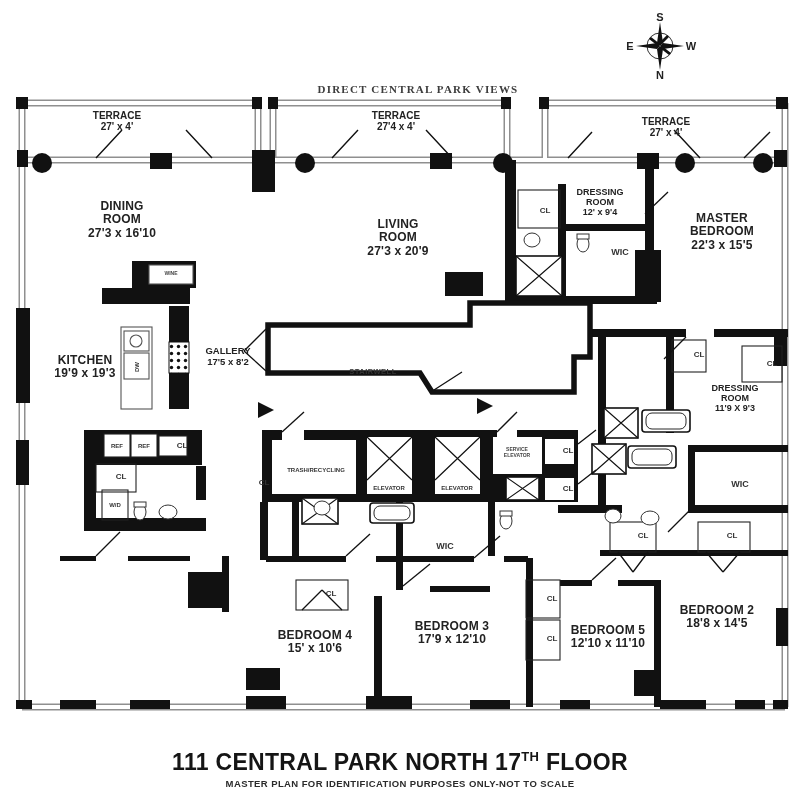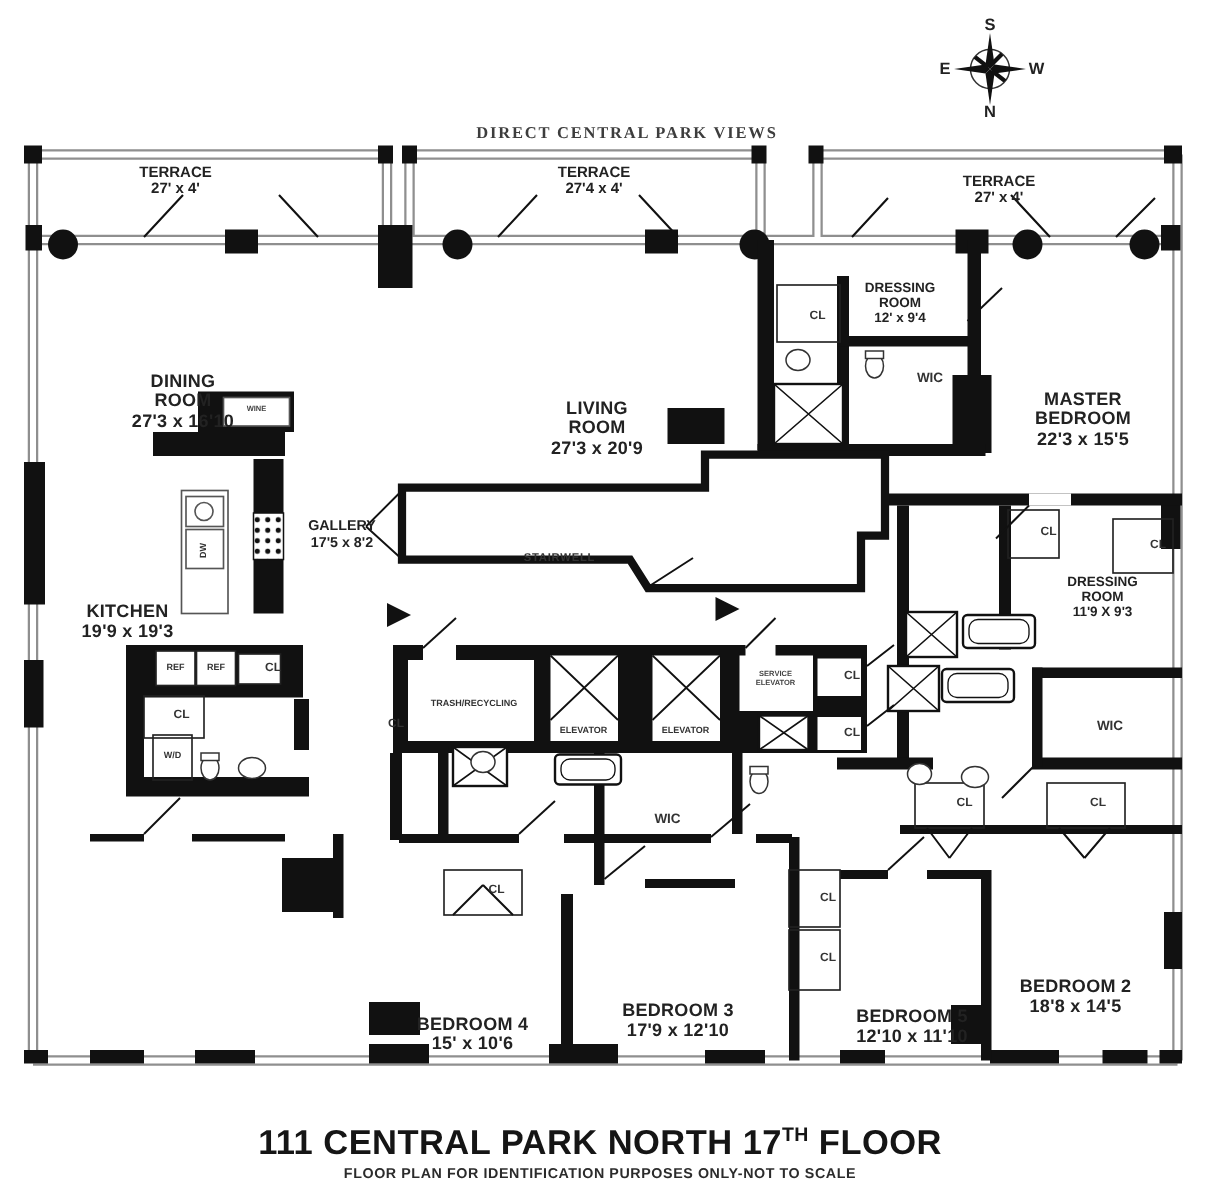--- a/index.html
+++ b/index.html
@@ -2,21 +2,21 @@
 <html><head>
 <meta charset="utf-8">
 <style>
   html,body{margin:0;padding:0;background:#ffffff;}
   #canvas{position:relative;width:803px;height:800px;background:#ffffff;overflow:hidden;
           font-family:"Liberation Sans", sans-serif;}
   svg{position:absolute;left:0;top:0;}
   .lbl{position:absolute;transform:translate(-50%,-50%);text-align:center;
        font-weight:bold;color:#222;line-height:1.12;white-space:nowrap;}
   .lbl .ln{display:block;}
-  .room{font-size:12px;letter-spacing:.2px;margin-top:48px;}
+  .room{font-size:12px;letter-spacing:.2px;}
   .terr{font-size:10px;}
   .tag{font-size:8px;color:#333;padding-left:18px;}
   .tiny{font-size:6px;color:#333;}
   .micro{font-size:5px;color:#444;letter-spacing:0;}
   .wic{font-size:9px;color:#333;}
   .stair{font-size:7.5px;font-weight:bold;color:#333;letter-spacing:.5px;}
   .vert{transform:translate(-50%,-50%) rotate(-90deg);}
   .wrap2{white-space:normal;width:46px;}
   #banner{position:absolute;transform:translate(-50%,-50%);font-size:11px;font-weight:bold;
           letter-spacing:1.2px;color:#3d3d3d;white-space:nowrap;font-family:Liberation Serif, serif;}
@@ -350,15 +350,15 @@
 <div class="lbl tag" style="left:559px;top:489px">CL</div>
 <div class="lbl tag" style="left:634px;top:536px">CL</div>
 <div class="lbl tag" style="left:723px;top:536px">CL</div>
 <div class="lbl tag" style="left:322px;top:594px">CL</div>
 <div class="lbl tag" style="left:543px;top:599px">CL</div>
 <div class="lbl tag" style="left:543px;top:639px">CL</div>
 
 <div id="footer-title">
   <span>111 CENTRAL PARK NORTH 17</span><sup>TH</sup><span> FLOOR</span>
 </div>
-<div id="footer-sub">FLOOR PLAN FOR IDENTIFICATION PURPOSES ONLY-NOT TO SCALE</div>
+<div id="footer-sub">MASTER PLAN FOR IDENTIFICATION PURPOSES ONLY-NOT TO SCALE</div>
 
 </div>
 
 </body></html>

